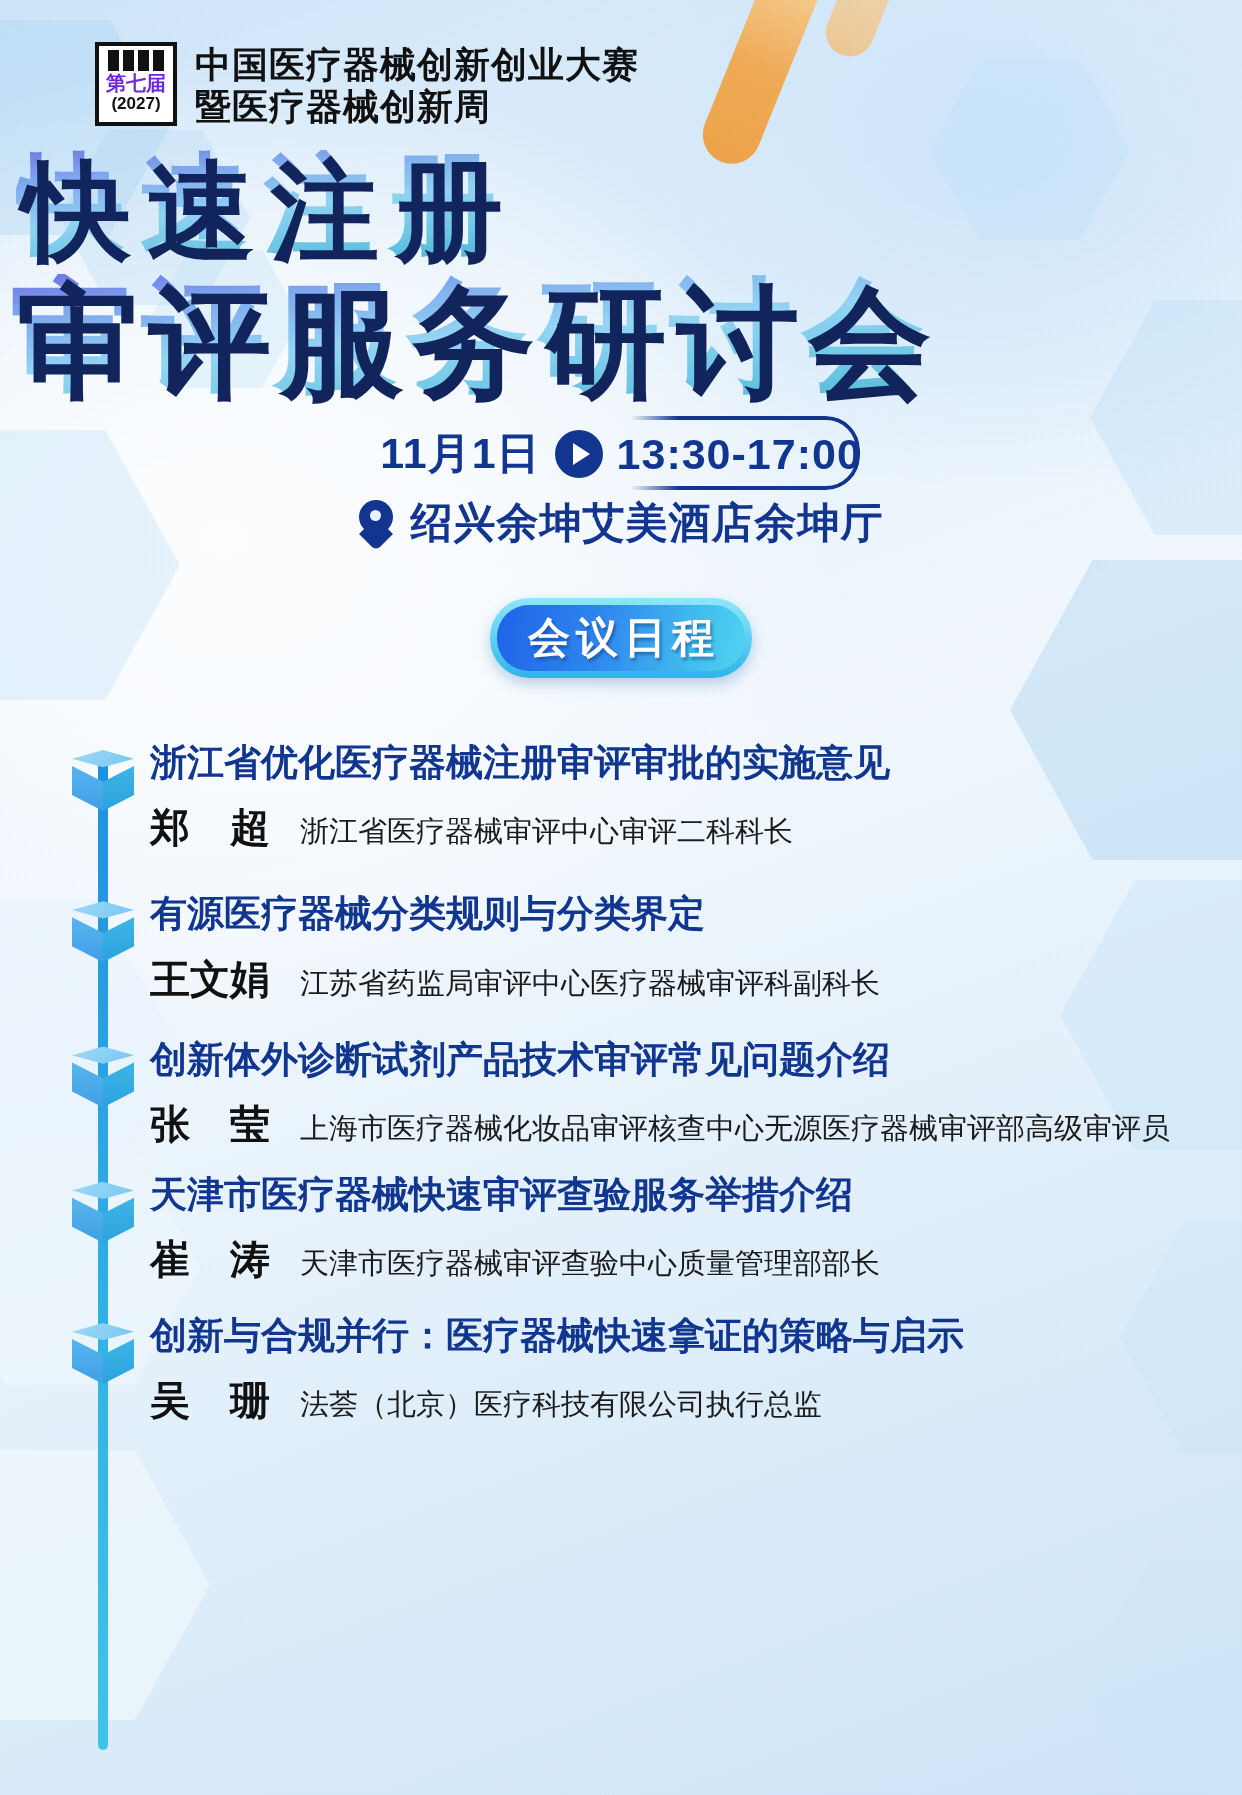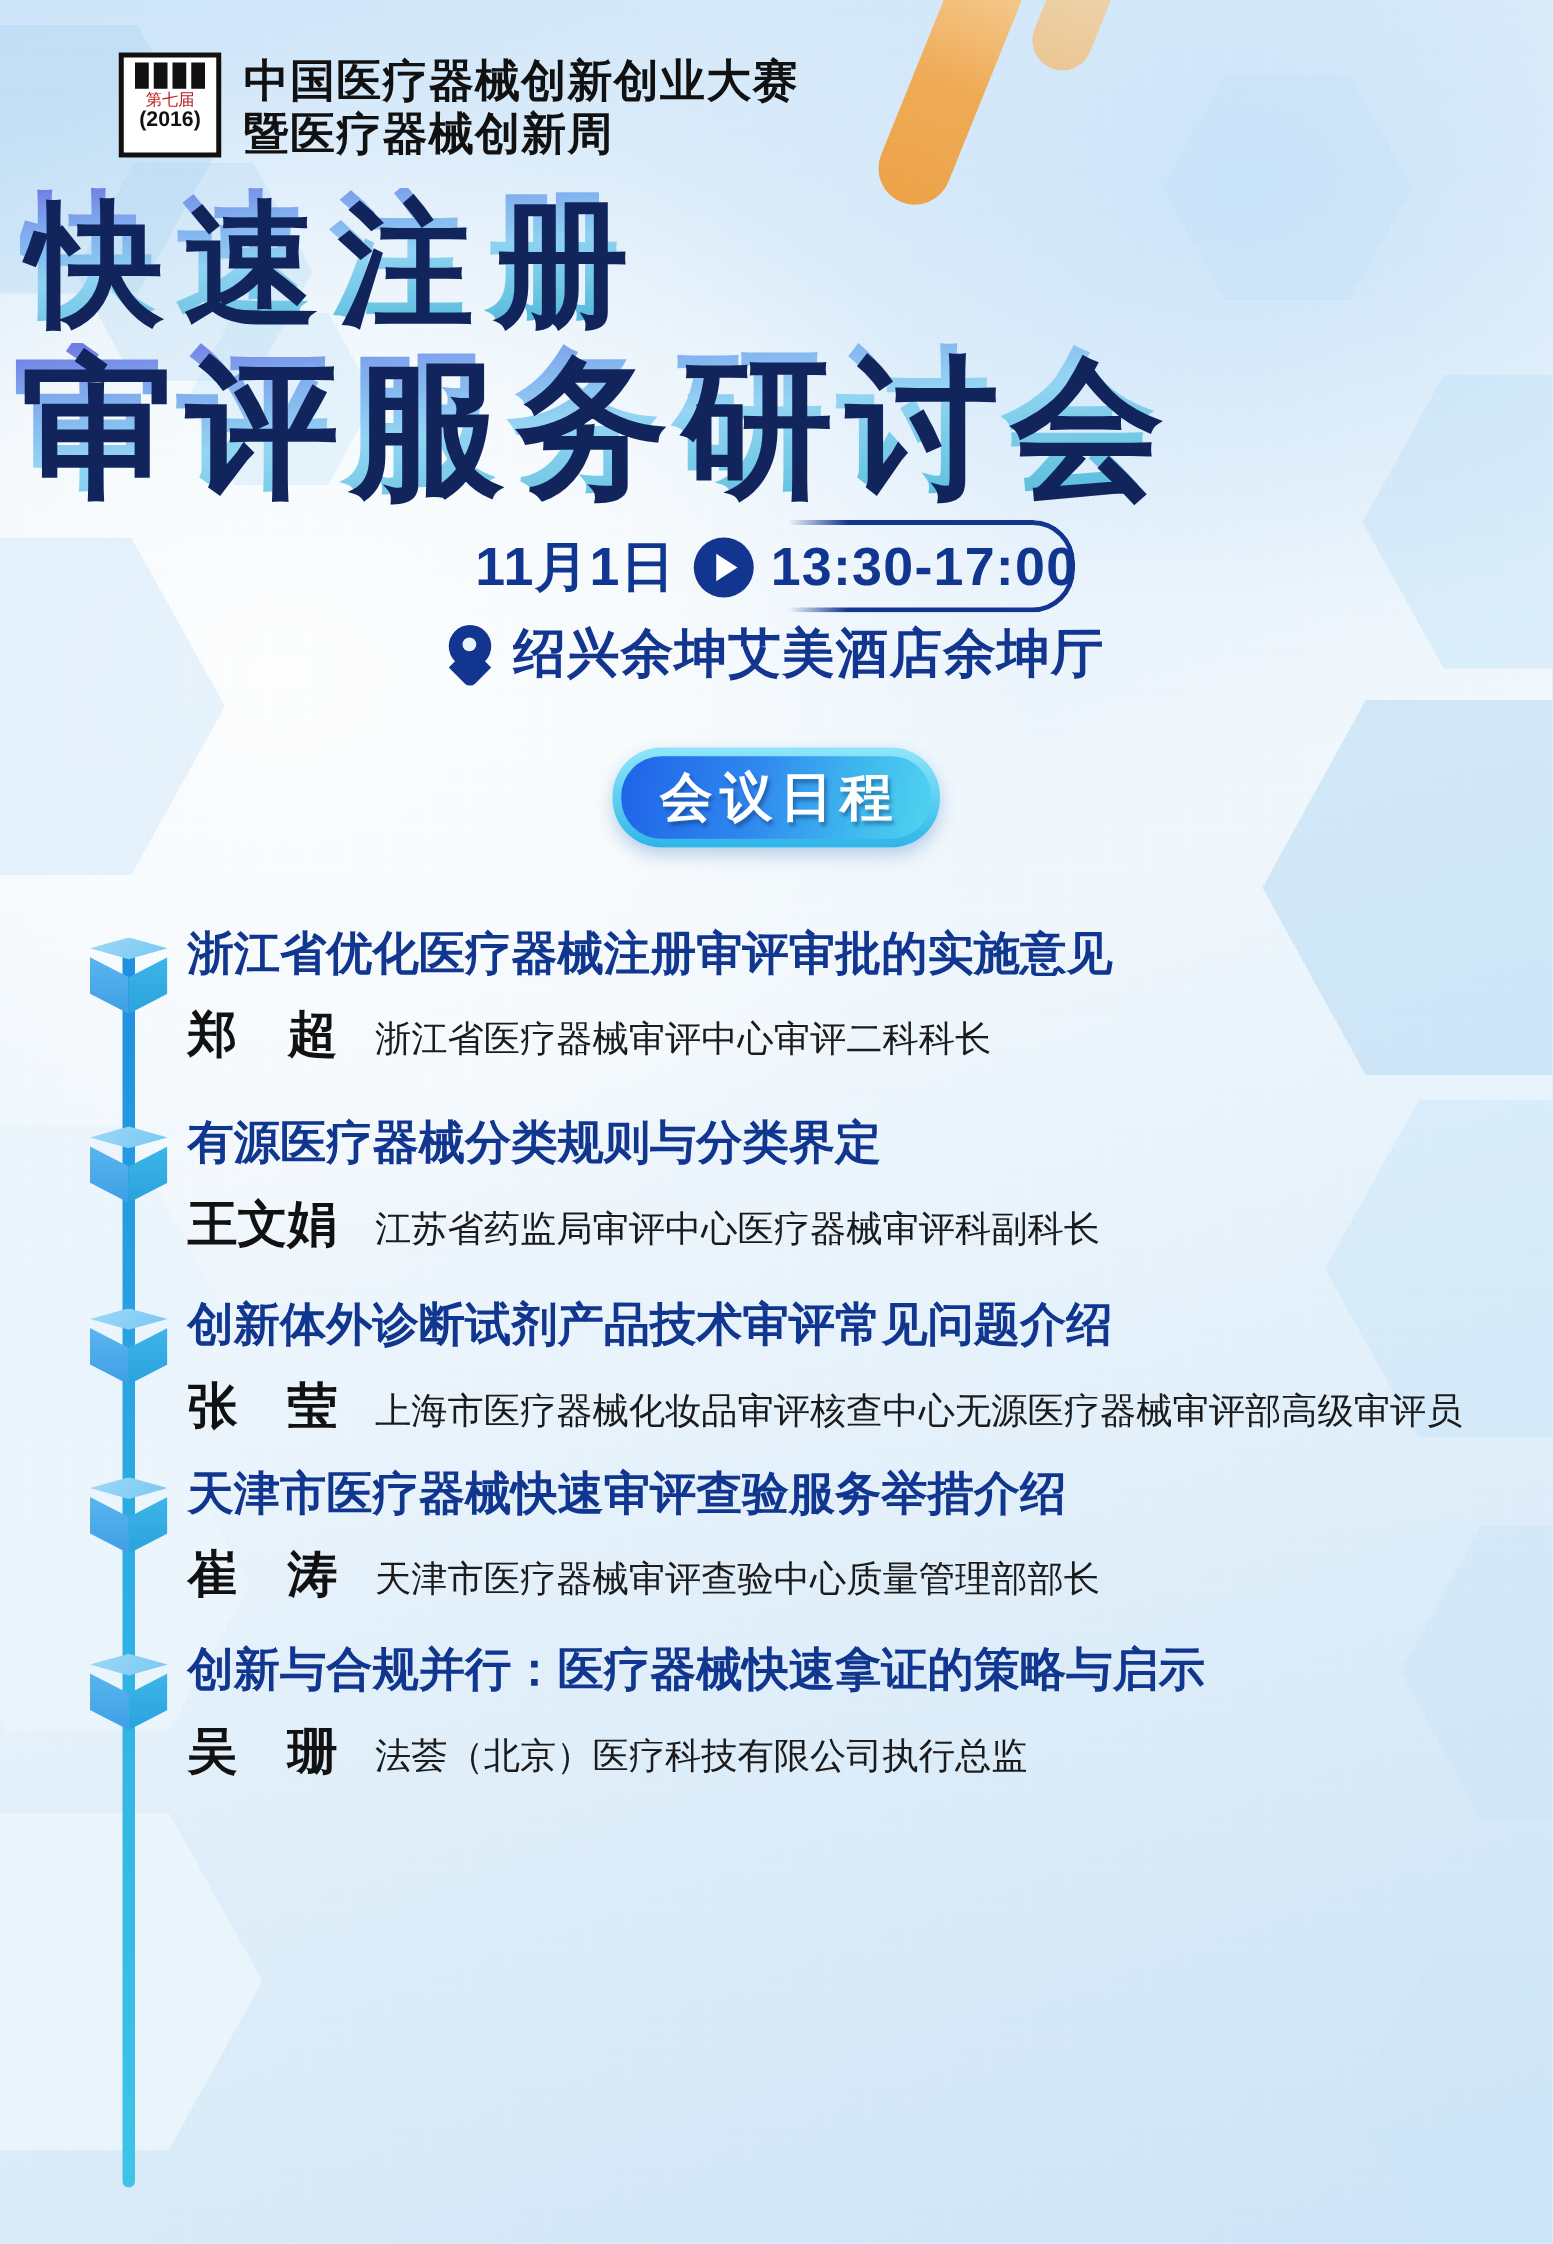--- a/index.html
+++ b/index.html
@@ -32,21 +32,21 @@
 
   
   #header{position:absolute;left:95px;top:42px;z-index:5;display:flex;align-items:flex-start;gap:18px;}
   .logo-box{
     width:82px;height:84px;border:4px solid #111;background:#fff;
     display:flex;flex-direction:column;align-items:center;justify-content:flex-start;
     padding-top:4px;box-sizing:border-box;
   }
   .logo-bars{display:flex;gap:4px;margin-bottom:2px;}
   .logo-bars b{display:block;width:11px;height:21px;background:#111;}
-  .logo-t1{font-size:13px;font-weight:normal;color:#b91c1c;line-height:1.08;letter-spacing:0px;}
+  .logo-t1{font-size:20px;font-weight:bold;color:#6d28d9;line-height:1.08;letter-spacing:0px;}
   .logo-t2{font-size:17px;font-weight:bold;color:#111;line-height:1.05;}
   .brand-lines{padding-top:2px;}
   .brand-lines div{
     font-size:36px;font-weight:bold;color:#111;line-height:1.17;letter-spacing:1px;
     white-space:nowrap;
   }
 
   
   #title{position:absolute;left:0;right:0;top:150px;z-index:6;text-align:left;}
   .tl{white-space:nowrap;font-weight:bold;line-height:1;}
@@ -178,21 +178,21 @@
 
 <div id="header">
   <div class="logo-box">
     <div class="logo-bars">
       <b></b>
         <b></b>
         <b></b>
         <b></b>
     </div>
     <div class="logo-t1">第七届</div>
-    <div class="logo-t2">(2016)</div>
+    <div class="logo-t2">(2027)</div>
   </div>
   <div class="brand-lines">
     <div>中国医疗器械创新创业大赛</div>
     <div>暨医疗器械创新周</div>
   </div>
 </div>
 
 <div id="title">
   <div class="tl tline1">
     <span>快速注册</span>

